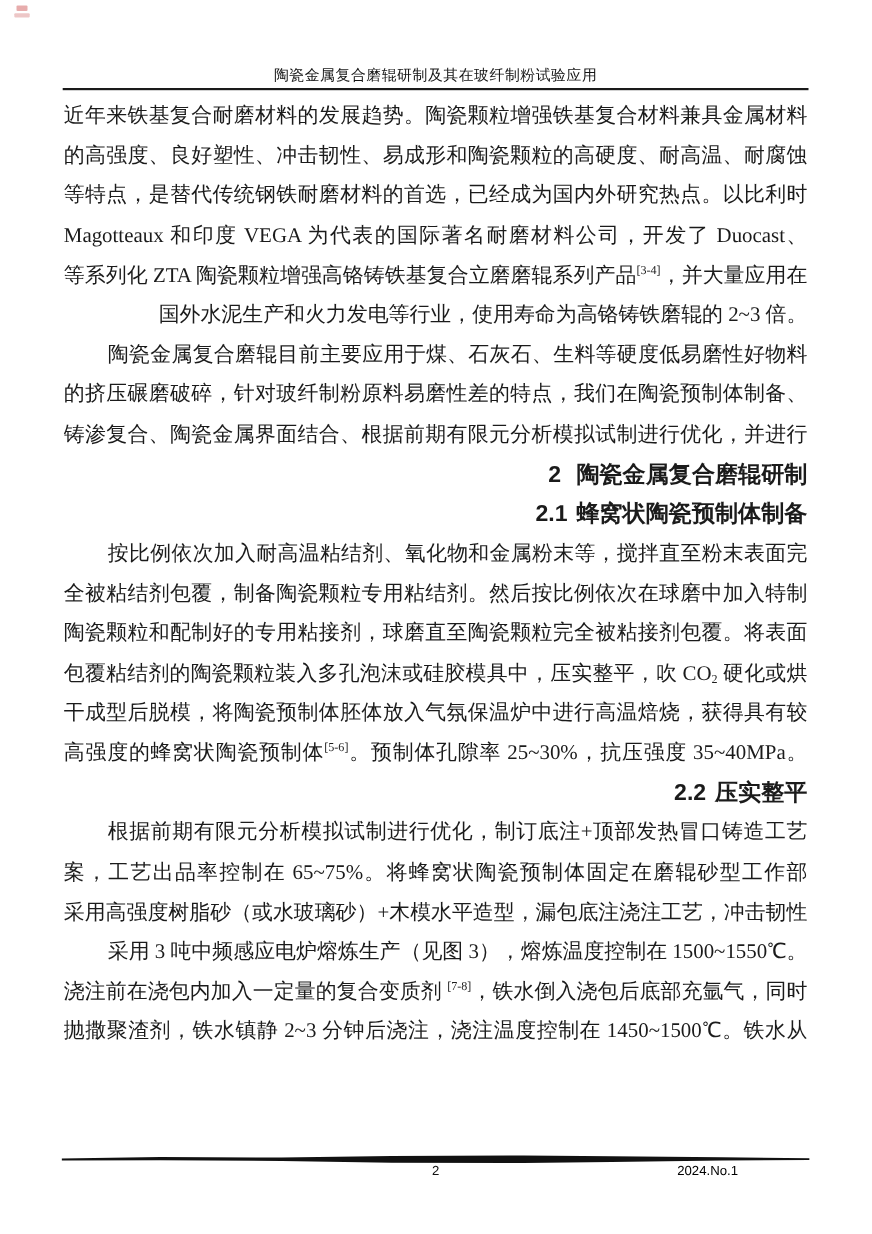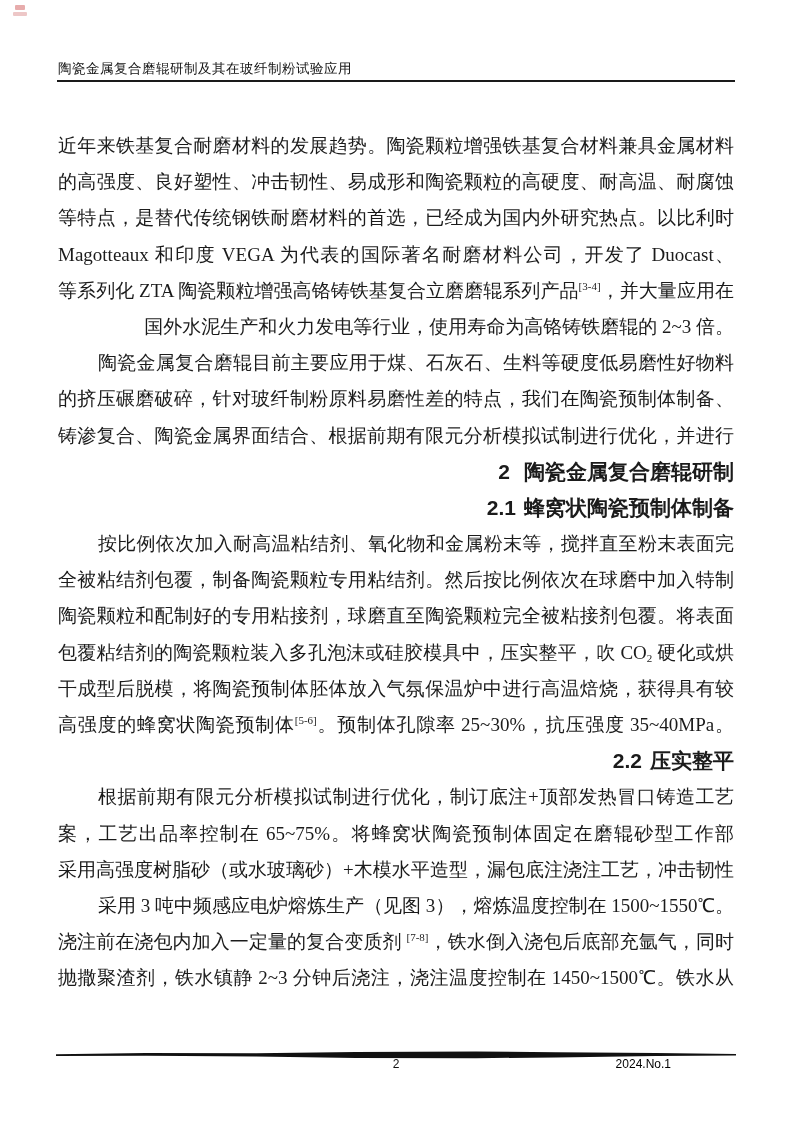--- a/index.html
+++ b/index.html
@@ -19,29 +19,29 @@
   .artifact:before {
     content:""; position:absolute; left:2px; top:1px; width:10px; height:5px;
     background:#d46a6a; border-radius:1px;
   }
   .artifact:after {
     content:""; position:absolute; left:0; top:8px; width:14px; height:4px;
     background:#e09a9a; border-radius:1px;
   }
   .running-header {
     position: absolute; left: 58px; top: 60px; width: 676px;
-    text-align: left; font-size: 13.5px; letter-spacing: .5px;
+    text-align: center; font-size: 13.5px; letter-spacing: .5px;
     color: #141414;
   }
   .header-rule {
     position: absolute; left: 57px; top: 80px; width: 678px; height: 0;
     border-top: 2px solid #1a1a1a;
   }
   .body {
-    position: absolute; left: 58px; top: 88px; width: 676px; margin-top: 40px;
+    position: absolute; left: 58px; top: 88px; width: 676px;
   }
   .line {
     height: 36.2px; line-height: 36.2px;
     font-size: 19px;
     overflow: hidden;
     white-space: normal;
     text-align: right;
   }
   .fill { text-align: justify; text-align-last: justify; }
   .indent { padding-left: 40px; }

